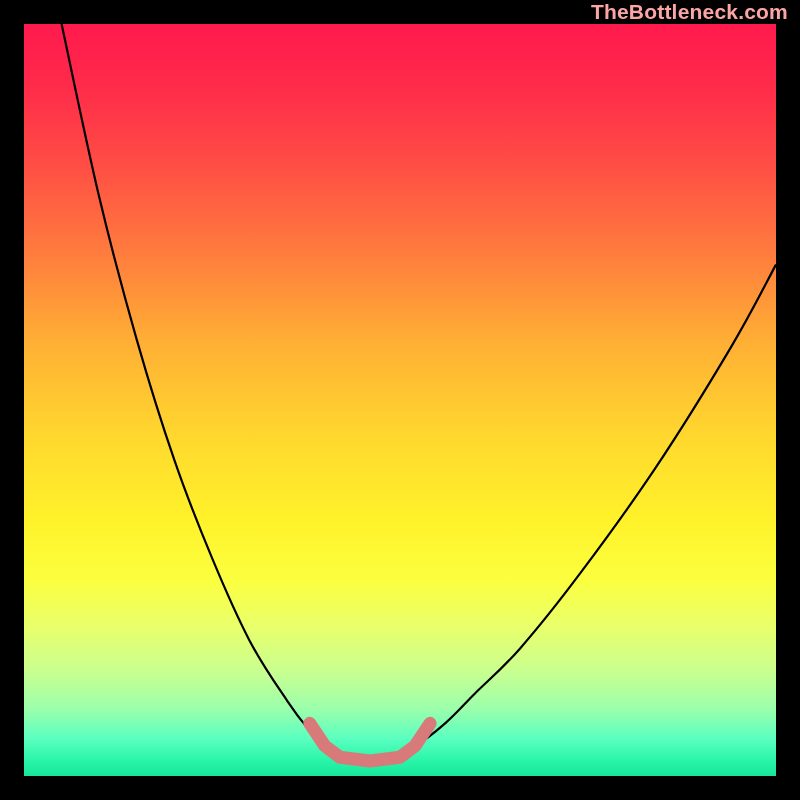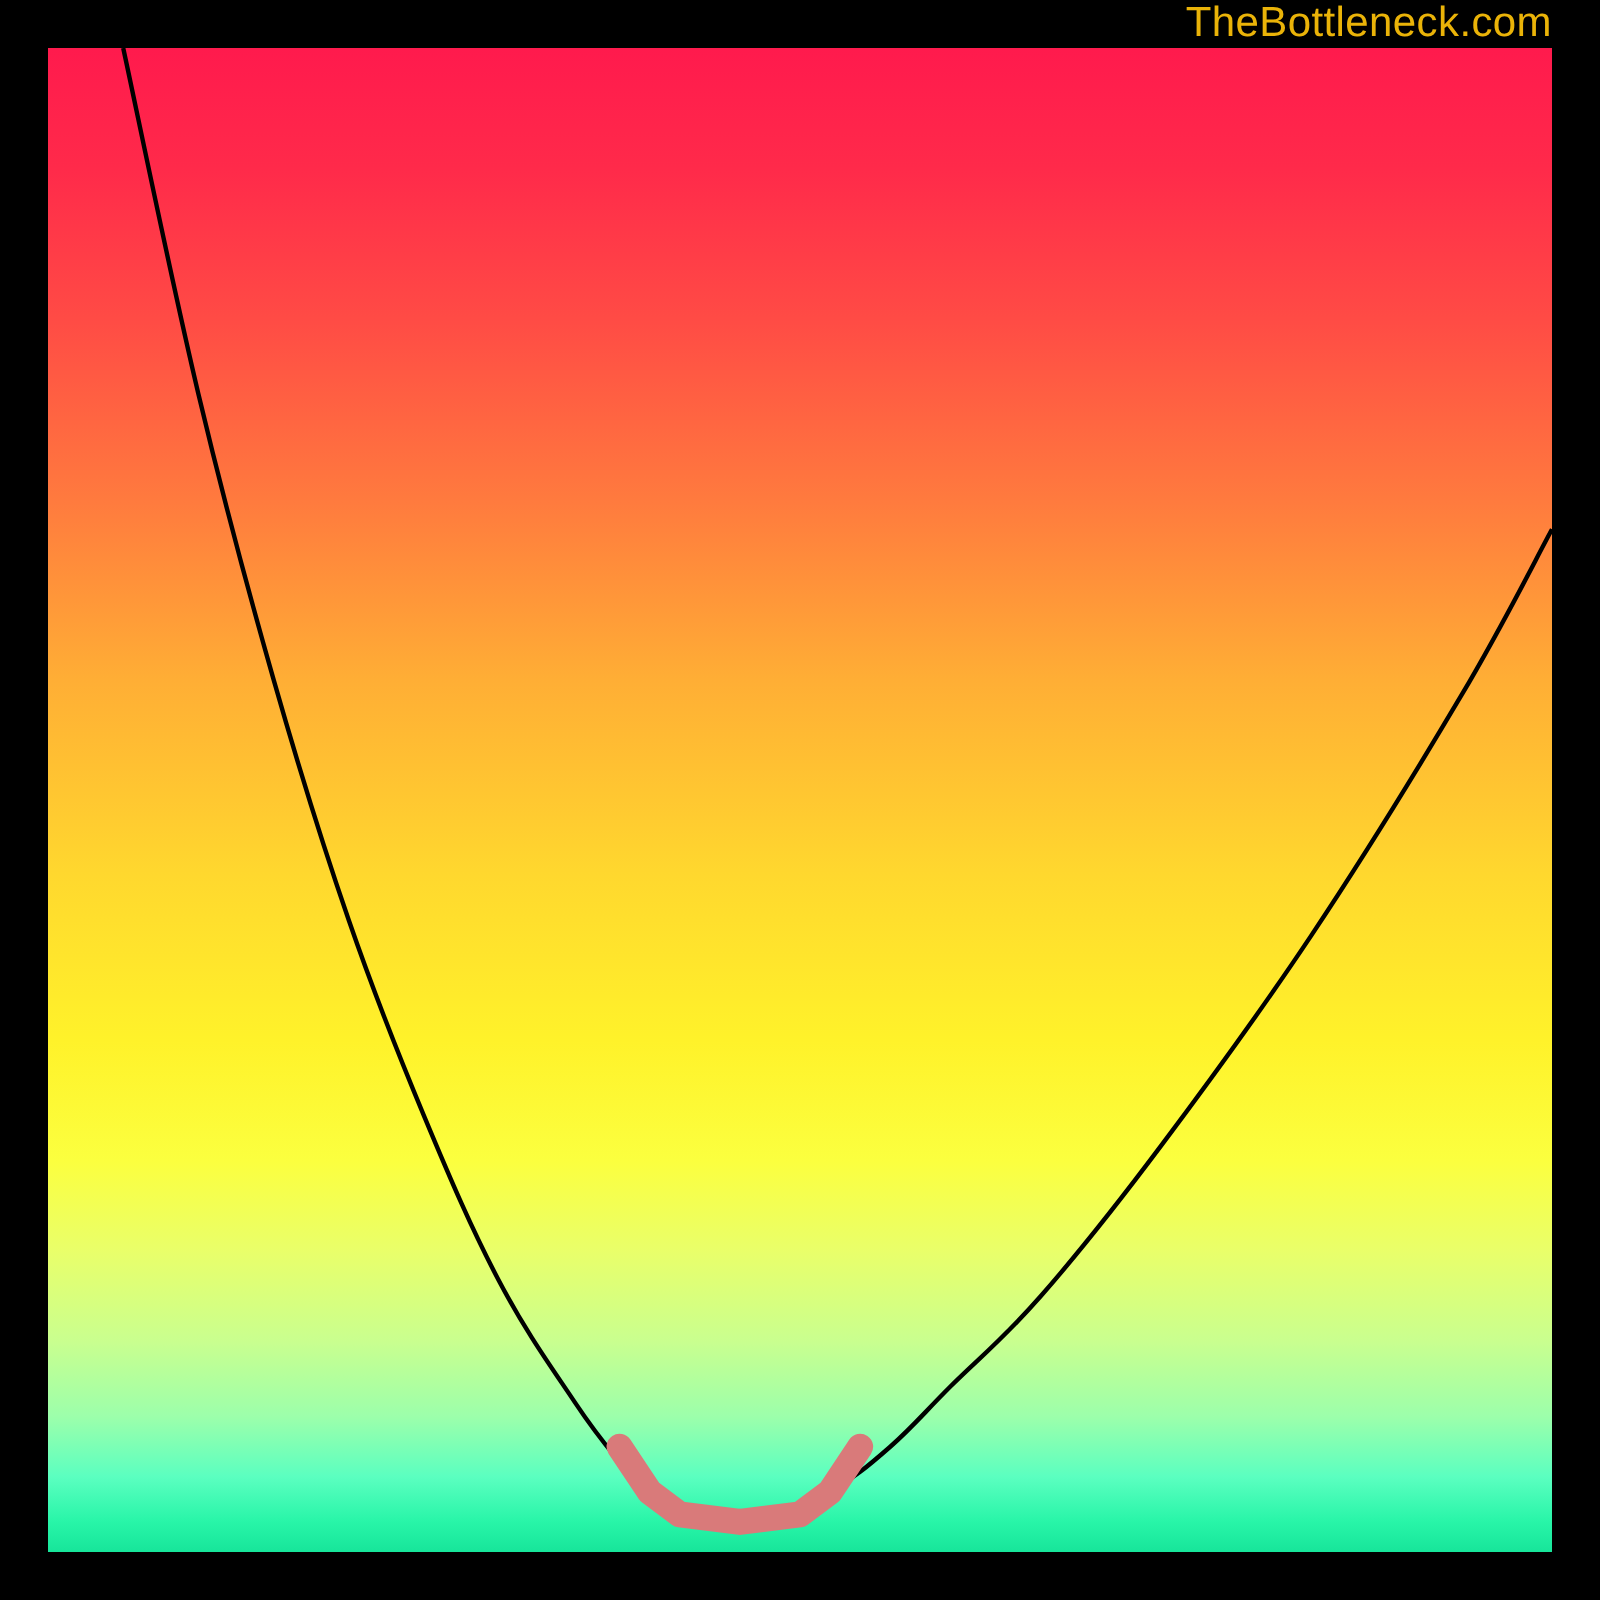--- a/index.html
+++ b/index.html
@@ -29,25 +29,25 @@
       #e9ff6a 80%,
       #c9ff8f 86%,
       #9cffab 91%,
       #5bffc0 95%,
       #28f5a8 98%,
       #17e59a 100%);
   }
   .watermark {
     position: absolute;
     top: 0;
-    right: 24px;
-    color: #eab308;
+    right: 12px;
+    color: #fca5a5;
     font-size: 21px;
     letter-spacing: 0.2px;
-    font-weight: 400;
+    font-weight: 700;
     user-select: none;
   }
   svg.plot {
     position: absolute;
     left: 0;
     top: 0;
     width: 752px;
     height: 752px;
     overflow: visible;
   }

